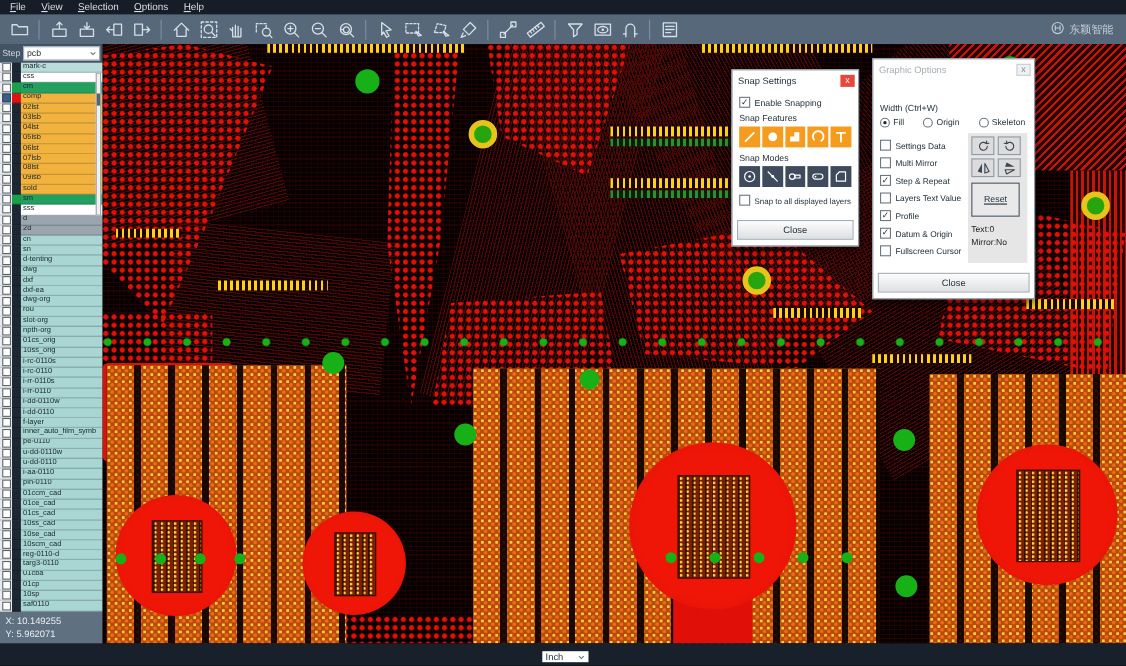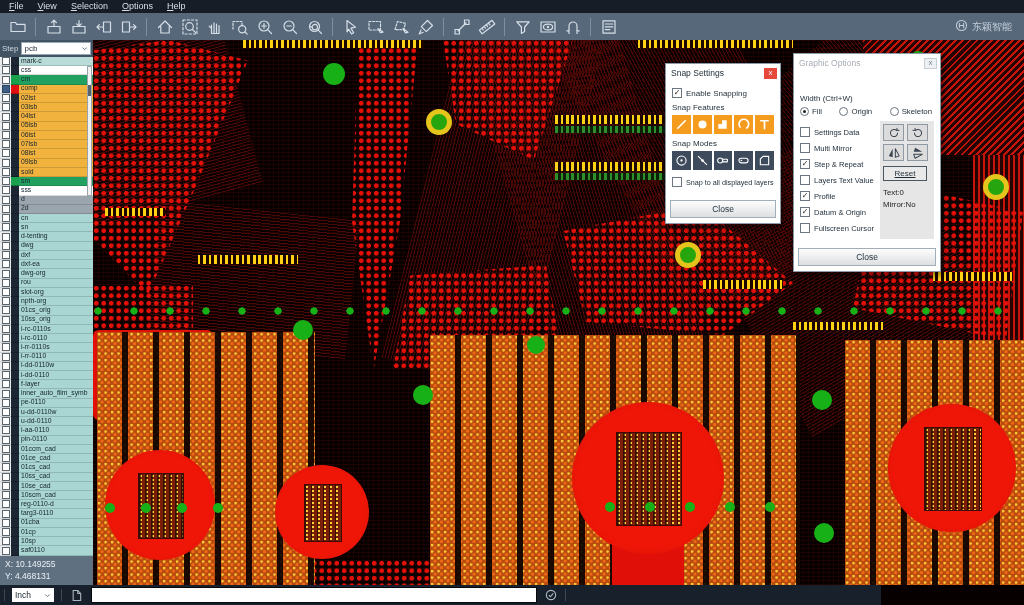--- a/index.html
+++ b/index.html
@@ -33,22 +33,22 @@
   .lr-swatch{width:8px;border-bottom:1px solid rgba(0,0,0,.25);box-sizing:border-box;}
   .lr-label{flex:1;font-size:6.8px;line-height:1;display:flex;align-items:center;padding-left:2px;
             color:#16242e;border-bottom:1px solid rgba(0,0,0,.14);box-sizing:border-box;
             white-space:nowrap;overflow:hidden;}
   #layer-scrollbar{position:absolute;right:1px;top:9px;width:5px;height:130px;background:#f1f1f1;
                    border:1px solid #9aa4ac;box-sizing:border-box;}
   #layer-scroll-thumb{position:absolute;left:0;top:18px;width:3px;height:11px;background:#55636f;}
   #status-box{height:29px;background:#5f7181;color:#e9eff4;font-size:8.5px;line-height:12px;
               padding:2px 0 0 5px;box-sizing:border-box;}
   
-  #bottombar{position:absolute;left:0;bottom:0;width:881px;height:20px;background:#18212b;
-             display:flex;align-items:center;gap:7px;padding-left:4px;z-index:30;box-sizing:border-box;}
+  #bottombar{position:absolute;left:0;bottom:0;width:1024px;height:20px;background:#18212b;
+             display:flex;align-items:center;gap:7px;padding-left:4px;z-index:30;box-sizing:border-box;flex-direction:column;}
   .bb-sep{width:1px;height:12px;background:#3c4956;}
   #unit-select{width:42px;height:14px;background:#fff;color:#1c2a33;font-size:8.5px;display:flex;
                align-items:center;justify-content:space-between;padding:0 3px;box-sizing:border-box;}
   #command-input{width:438px;height:14px;background:#fff;border:1px solid #07090c;font-size:9px;padding:0 3px;}
   
   #canvas{position:absolute;left:93px;top:40px;width:931px;height:545px;background:#070000;overflow:hidden;z-index:5;}
   #canvas .abs{position:absolute;}
   .microtex{left:0;top:0;width:931px;height:545px;
      background:repeating-linear-gradient(0deg,rgba(140,14,6,.16) 0 1px,transparent 1px 4px),
                 repeating-linear-gradient(90deg,rgba(120,12,5,.12) 0 1px,transparent 1px 5px);}
@@ -104,21 +104,21 @@
   .radio{width:7px;height:7px;border:1px solid #6b7680;border-radius:50%;background:#fff;position:relative;flex:0 0 auto;}
   .radio.sel::after{content:"";position:absolute;left:1.5px;top:1.5px;width:3px;height:3px;border-radius:50%;background:#222;}
   #g-main{display:flex;gap:4px;}
   #g-checks{flex:1;}
   #g-checks .chk-row{margin:6px 0;}
   #g-checks .chk-label{font-size:7.6px;}
   #g-panel{width:48px;background:#e6e6e6;padding:3px 3px 4px 3px;box-sizing:content-box;}
   #g-btns{display:grid;grid-template-columns:21px 21px;grid-gap:3px;}
   .g-btn{width:21px;height:17px;background:#dcdcdc;border:1px solid #8f9aa4;display:flex;
          align-items:center;justify-content:center;box-sizing:border-box;}
-  #reset-btn{margin-top:5px;width:44px;height:15px;background:#e9e9e9;border:1.5px solid #4c565f;
+  #reset-btn{margin-top:5px;width:44px;height:31px;background:#e9e9e9;border:1.5px solid #4c565f;
              display:flex;align-items:center;justify-content:center;font-size:8px;box-sizing:border-box;text-decoration:underline;}
   .g-info{font-size:7.8px;margin-top:6px;line-height:12px;color:#222;}
 </style>
 </head>
 <body>
 
 <div id="app">
 
   <div id="canvas">
     <div class="abs microtex"></div>
@@ -754,21 +754,21 @@
           </div>
           <div class="lr-swatch" style="background: rgb(29, 39, 51);"></div>
           <div class="lr-label" style="background: rgb(169, 214, 210);">saf0110</div>
         </div>
         <div id="layer-scrollbar">
         <div id="layer-scroll-thumb"></div>
       </div>
     </div>
     <div id="status-box">
       <div>X: 10.149255</div>
-      <div>Y: 4.468131</div>
+      <div>Y: 5.962071</div>
     </div>
   </div>
 
   <div id="bottombar">
     <span class="bb-sep"></span>
     <span id="unit-select">
       <span>Inch</span>
       <svg width="7" height="7" viewBox="0 0 18 18" fill="none" stroke="#5a6a78" stroke-width="2.4">
           <path d="M3.5 6.5L9 12l5.5-5.5"></path>
         </svg>

